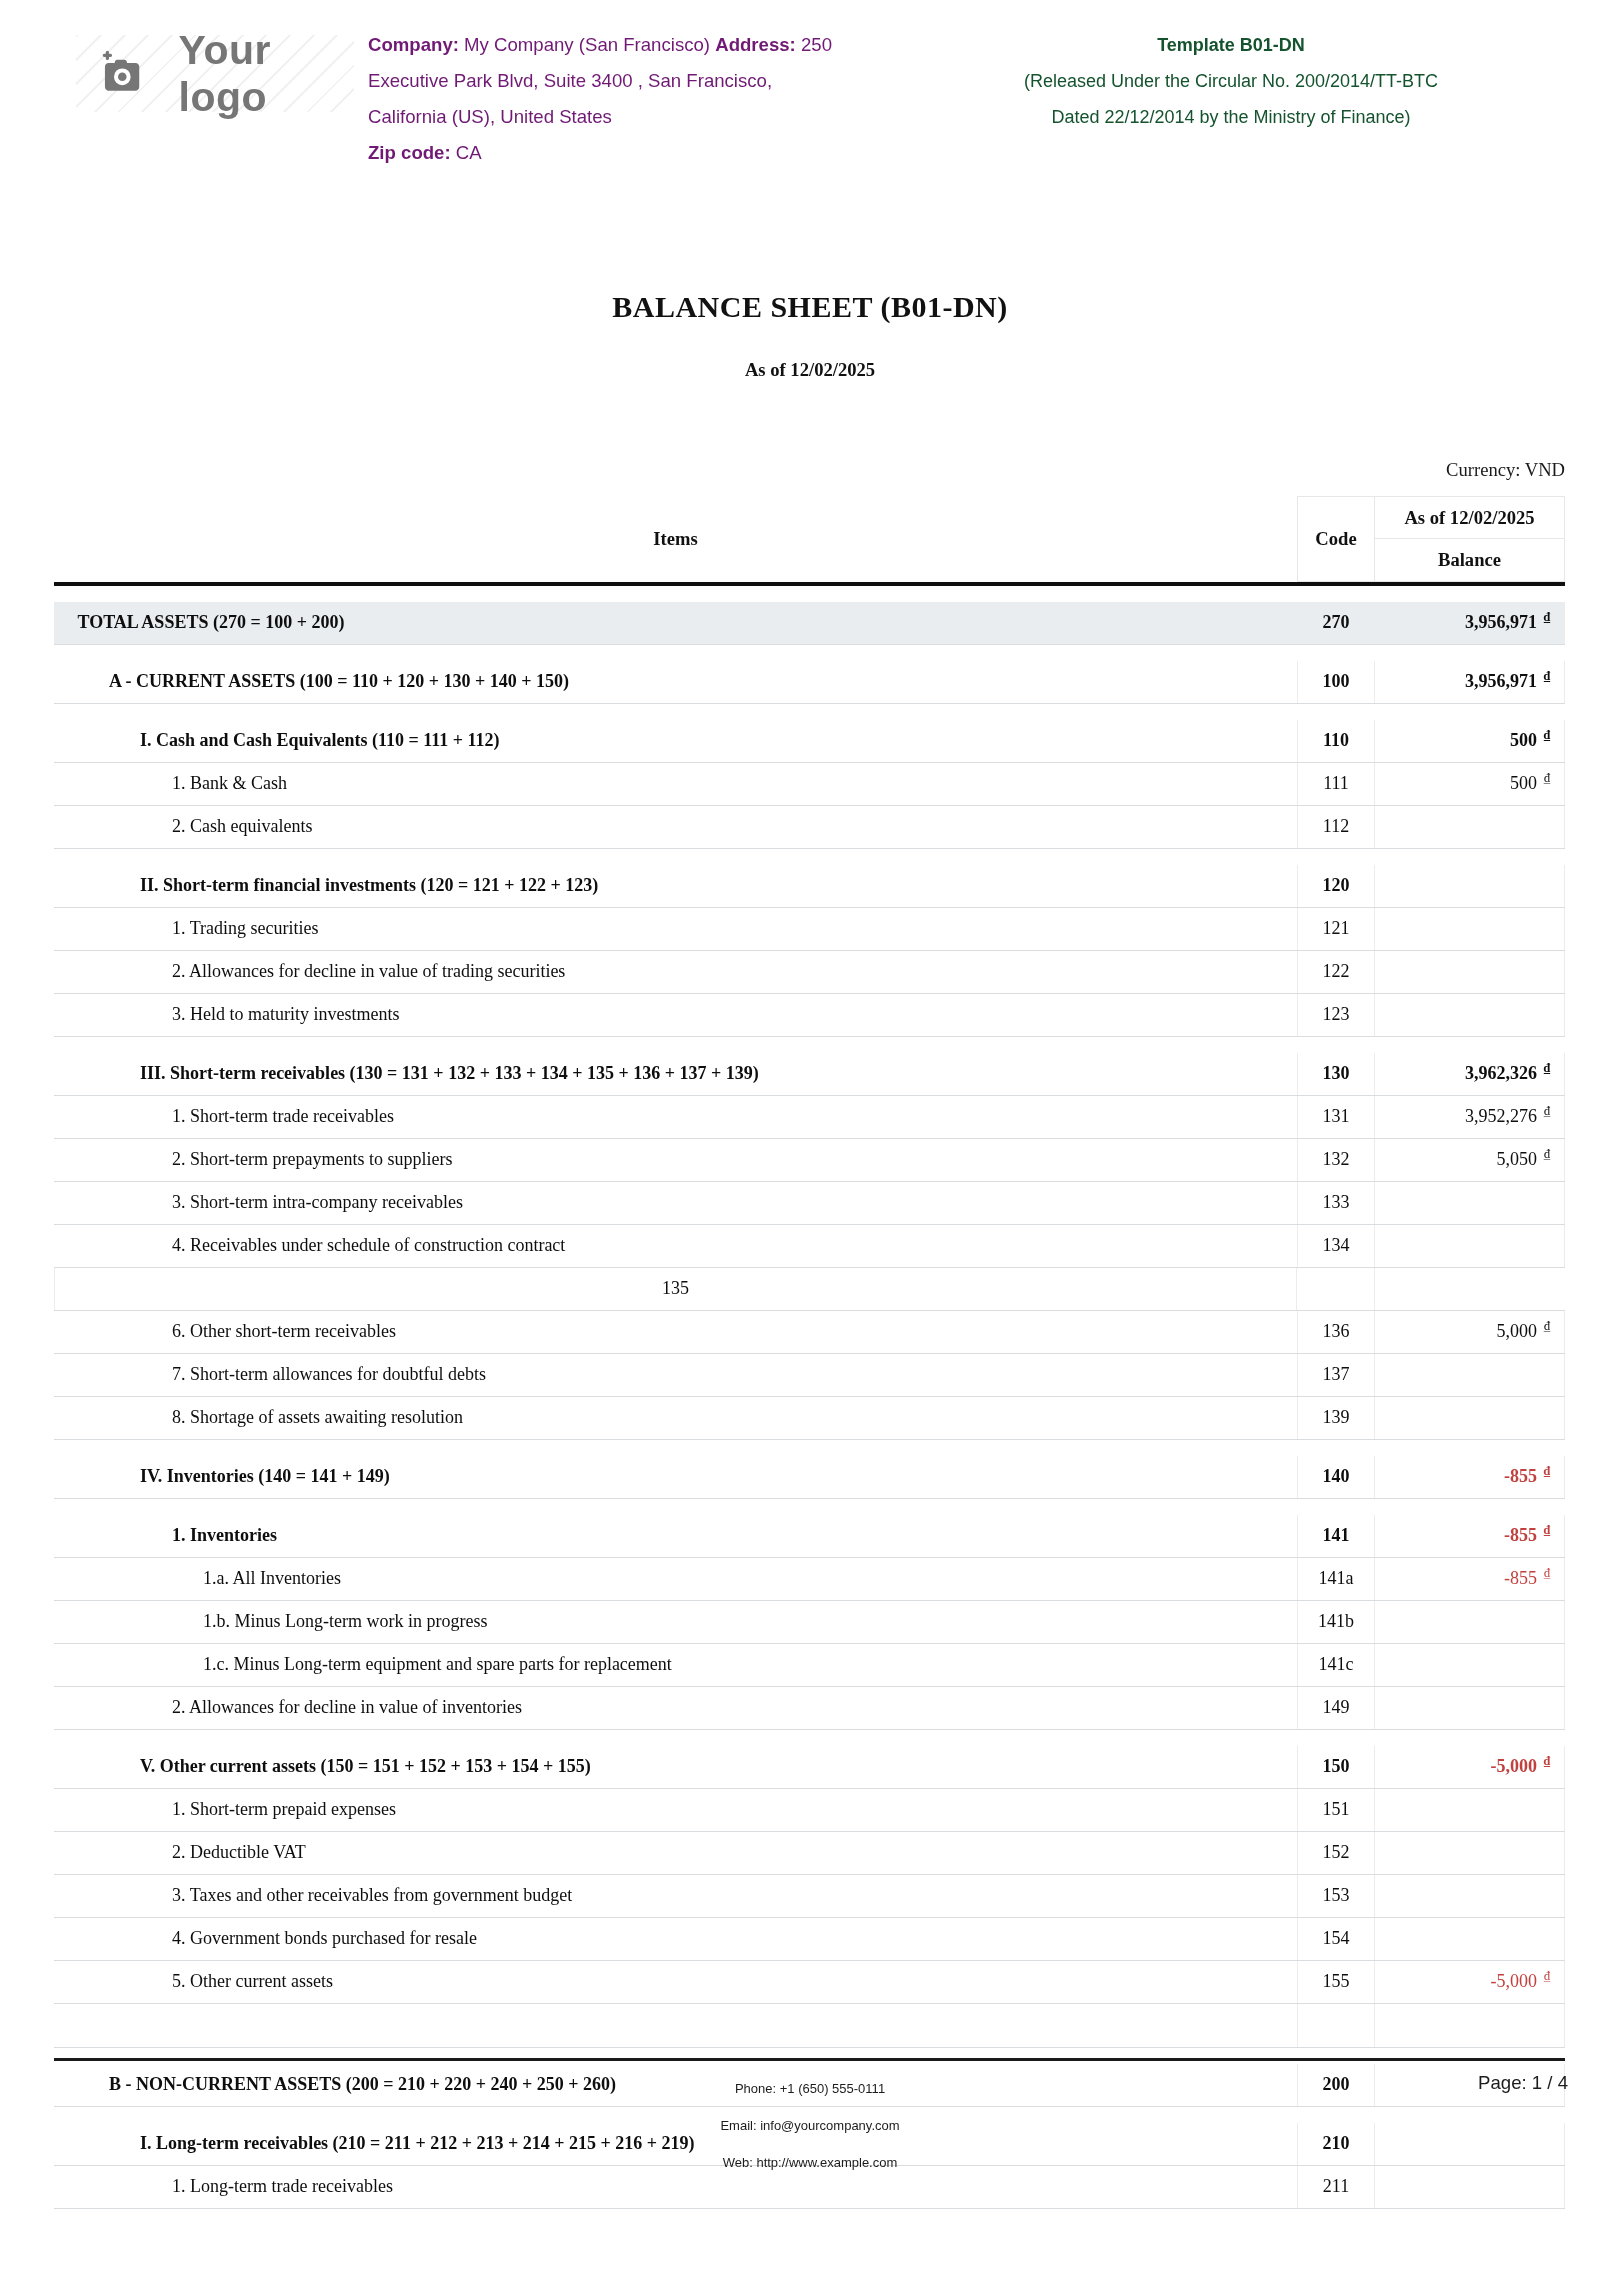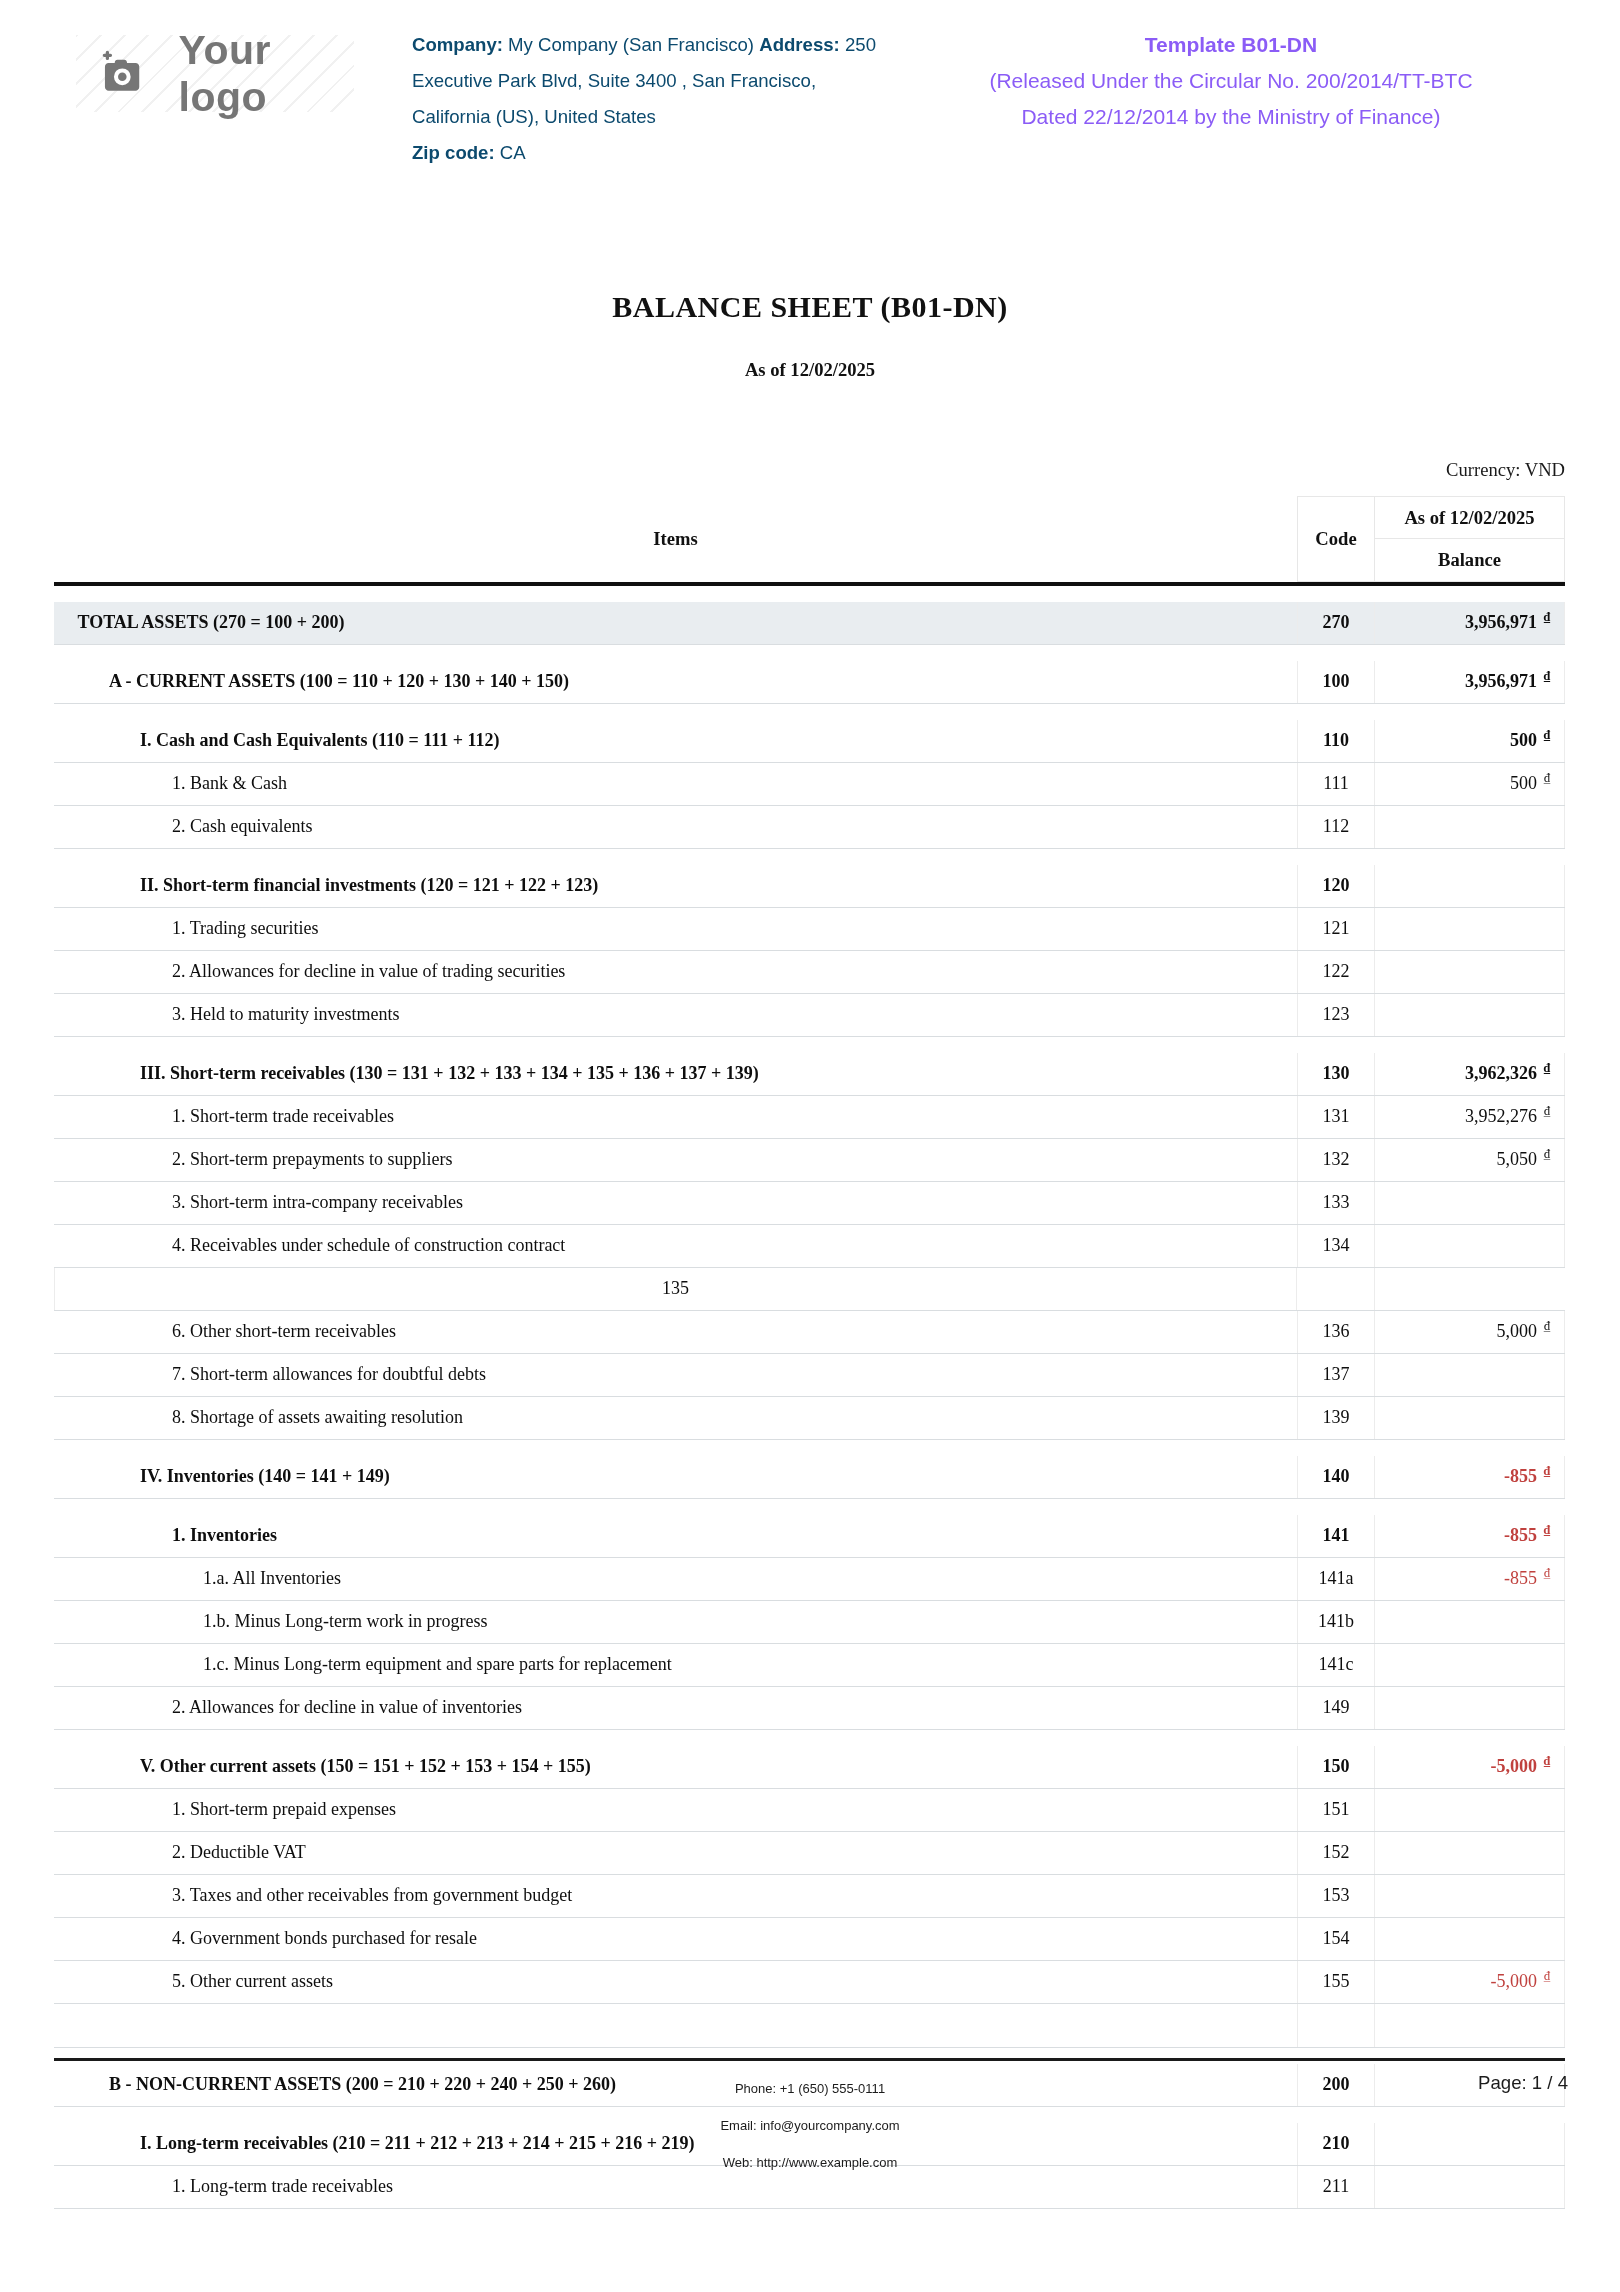--- a/index.html
+++ b/index.html
@@ -16,27 +16,27 @@
     background:repeating-linear-gradient(135deg, rgba(0,0,0,0.055) 0 2px, transparent 2px 16.7px);
     justify-content:flex-end;
   }
   .logo-text {
     font-family:"Liberation Sans","DejaVu Sans",sans-serif;
     font-weight:bold; font-size:41px; color:#767676; letter-spacing:0.5px;
   }
   .company-info {
     position:absolute; left:368px; top:27.4px; width:472px;
     font-family:"Liberation Sans","DejaVu Sans",sans-serif;
-    font-size:18.6px; line-height:36px; color:#0c4a6e;margin-left:44px;
+    font-size:18.6px; line-height:36px; color:#701a75;
   }
   .company-info b { font-weight:bold; }
   .template-info {
     position:absolute; left:931px; top:27.4px; width:600px; text-align:center;
     font-family:"Liberation Sans","DejaVu Sans",sans-serif;
-    font-size:21px; line-height:36px; color:#8b5cf6;
+    font-size:18px; line-height:36px; color:#14532d;
   }
   .template-info .tline1 { font-weight:bold; }
   
   .report-title {
     position:absolute; left:0; top:290px; width:100%; text-align:center;
     font-size:30px; font-weight:bold; letter-spacing:0.5px;
   }
   .report-subtitle {
     position:absolute; left:0; top:359px; width:100%; text-align:center;
     font-size:18.6px; font-weight:bold;

